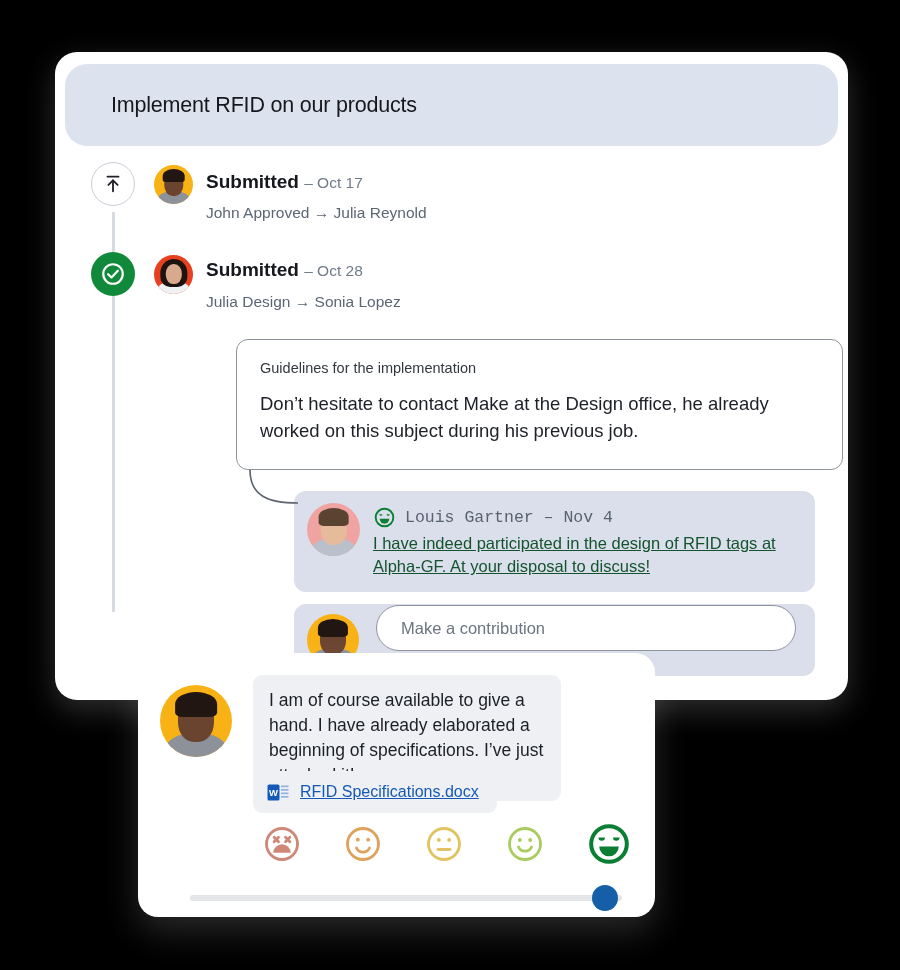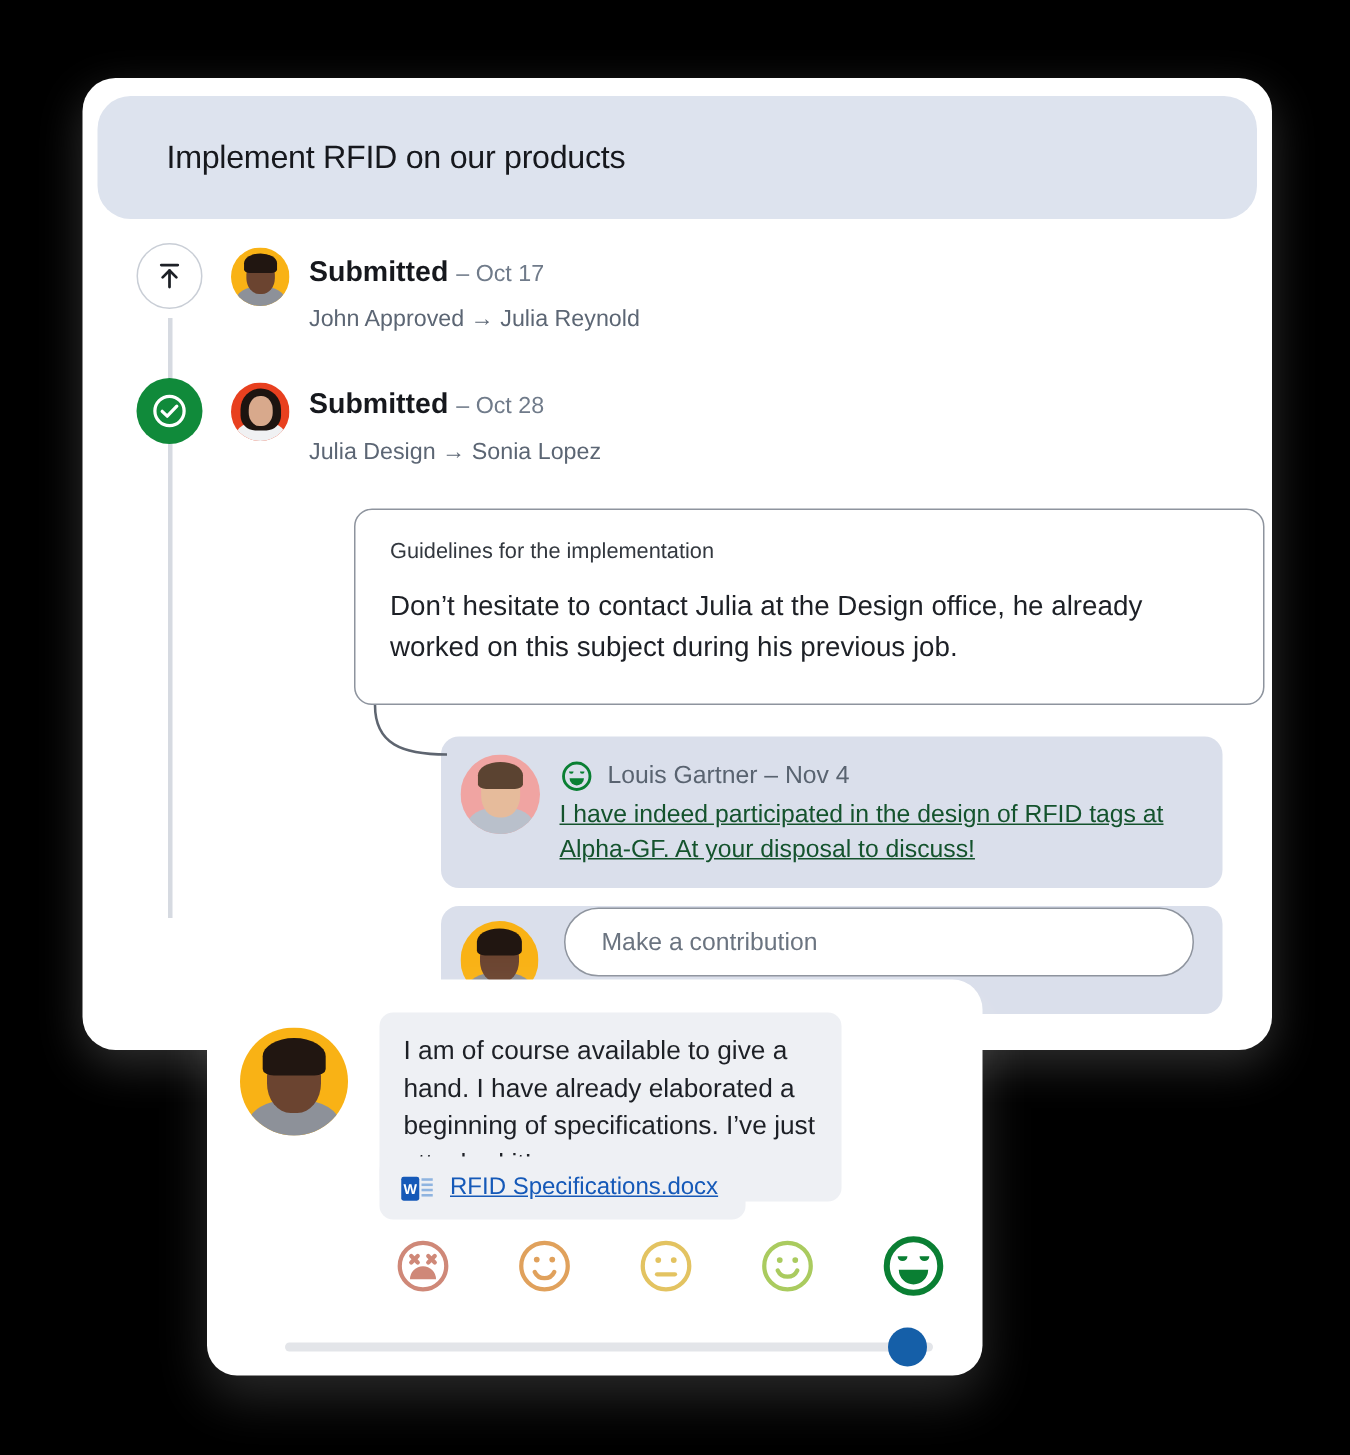--- a/index.html
+++ b/index.html
@@ -156,20 +156,21 @@
     border-radius: 50%;
     overflow: hidden;
   }
   .reply-meta {
     position: absolute;
     left: 79px;
     top: 15px;
     display: flex;
     align-items: center;
     gap: 9px;
+    font-family: Liberation Mono, monospace;
   }
   .reply-author {
     font-size: 16.5px;
     color: #596370;
   }
   .reply-text {
     position: absolute;
     left: 79px;
     top: 41px;
     width: 430px;
@@ -388,21 +389,21 @@
       </div>
       <div class="tl-title" style="left:151px; top:207px;">
         <span>Submitted</span>
         <span class="date">– Oct 28</span>
       </div>
       <div class="tl-sub" style="left:151px; top:241px;">Julia Design → Sonia Lopez</div>
     </div>
 
     <div class="note-card" style="left:153px; top:287px;margin-left:28px;">
       <div class="note-label">Guidelines for the implementation</div>
-      <div class="note-body">Don’t hesitate to contact Julia at the Design office, he already worked on this subject during his previous job.</div>
+      <div class="note-body">Don’t hesitate to contact Make at the Design office, he already worked on this subject during his previous job.</div>
     </div>
 
     <div class="reply-connector" style="left:191px; top:418px;">
       <svg width="60" height="42" viewBox="0 0 60 42" fill="none">
         <path d="M4 0 C4 26, 22 33, 52 33" stroke="#5e6570" stroke-width="1.7" fill="none"></path>
       </svg>
     </div>
 
     <div class="reply-bubble" style="left:239px; top:439px;">
       <div class="reply-avatar">

